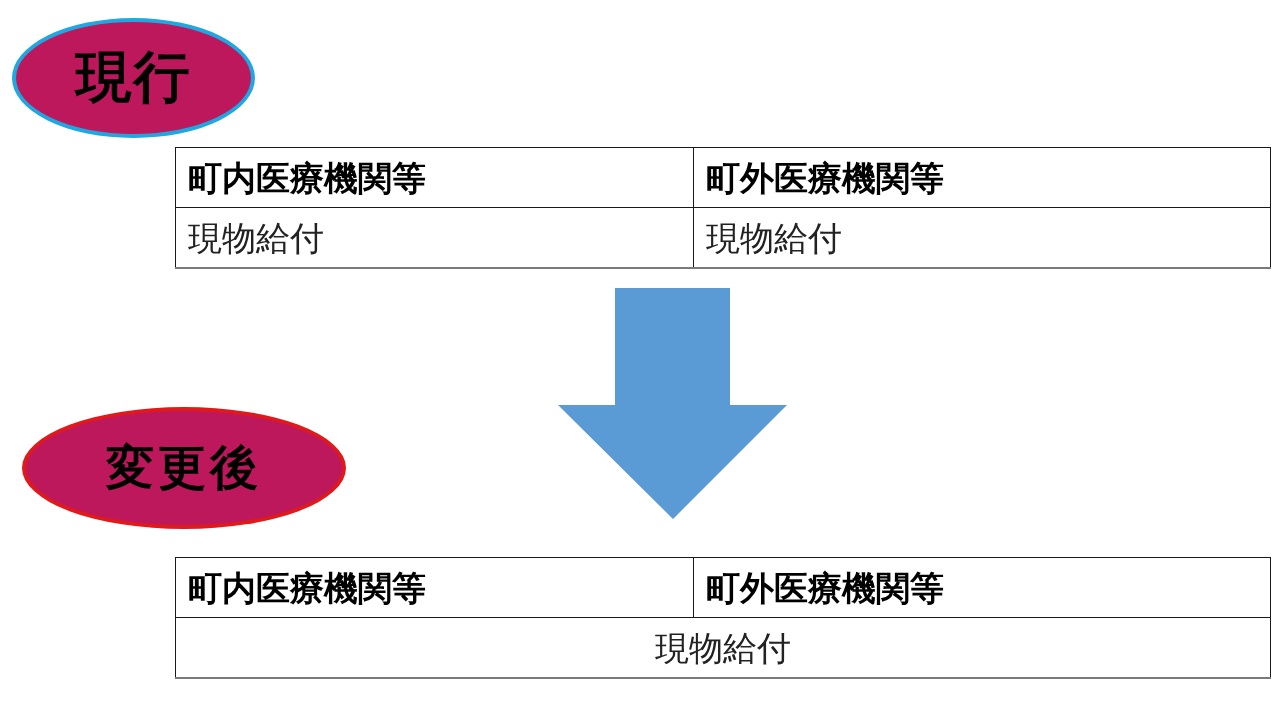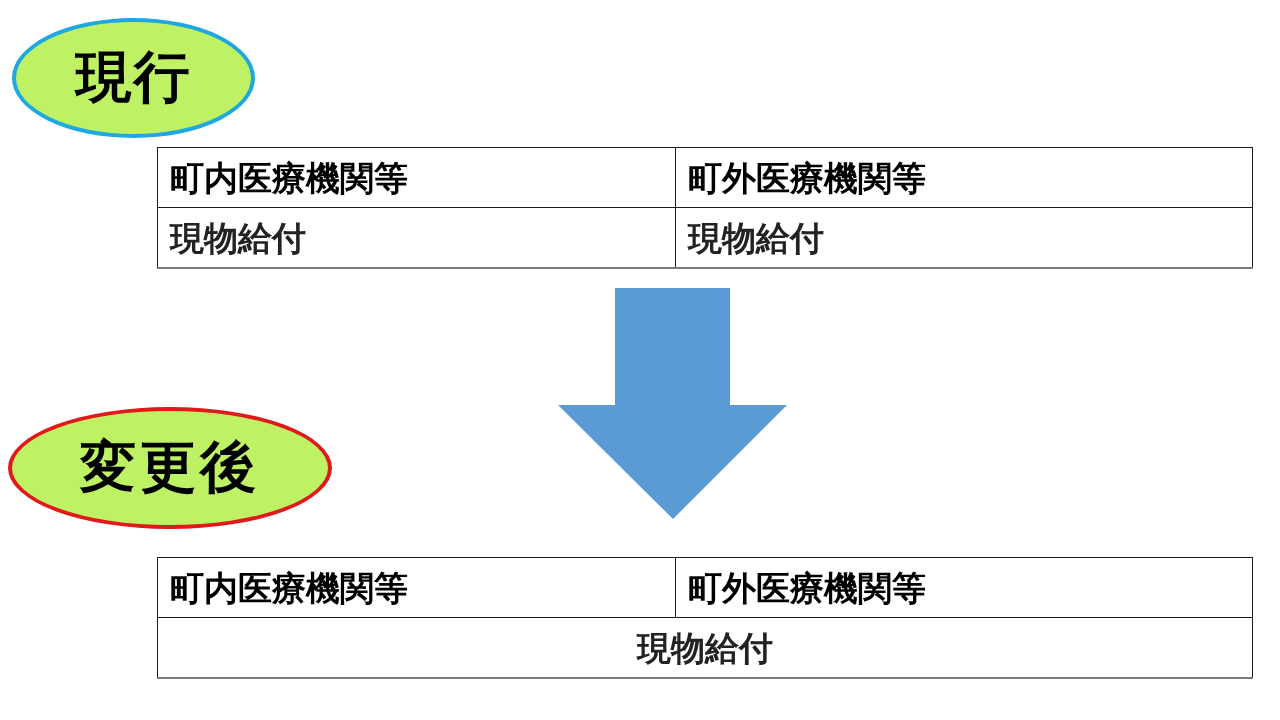--- a/index.html
+++ b/index.html
@@ -7,45 +7,45 @@
       width: 1280px; height: 720px; position: relative; overflow: hidden;
       font-family: "DejaVu Sans", "Liberation Sans", sans-serif;
       color: #000;
     }
     .ellipse {
       position: absolute;
       border-radius: 50%;
       box-sizing: border-box;
       display: flex; align-items: center; justify-content: center;
       font-weight: bold;
-      background: #bef264;
+      background: #be185d;
     }
     #ellipse-current {
       left: 12px; top: 18px; width: 243px; height: 120px;
       border: 4px solid #1ea7e1;
       font-size: 56px; letter-spacing: 2px;
     }
     #ellipse-after {
-      left: 8px; top: 407px; width: 324px; height: 122px;
+      left: 22px; top: 407px; width: 324px; height: 122px;
       border: 4px solid #e01a1a;
-      font-size: 56px; letter-spacing: 4px;
+      font-size: 48px; letter-spacing: 4px;
     }
     table.cmp {
-      position: absolute; left: 157px; width: 1095px;
+      position: absolute; left: 175px; width: 1095px;
       border-collapse: collapse; table-layout: fixed;
     }
     table.cmp td {
       border: 1.5px solid #1a1a1a;
       height: 59px; padding: 0 0 0 12px;
       font-size: 34px; line-height: 1; vertical-align: middle;
       white-space: nowrap; overflow: hidden;
     }
     table.cmp tr:last-child td { border-bottom: 2.5px solid #7a7a7a; }
     table.cmp td.head { font-weight: bold; }
-    table.cmp td.body { font-weight: bold; color: #222; }
+    table.cmp td.body { font-weight: normal; color: #222; }
     table.cmp td.merged { text-align: center; padding-left: 0; }
     #table-current { top: 147px; }
     #table-after { top: 557px; }
     #arrow { position: absolute; left: 556px; top: 286px; }
   </style>
 </head>
 <body>
 
 <div id="ellipse-current" class="ellipse">
   <span>現行</span>

